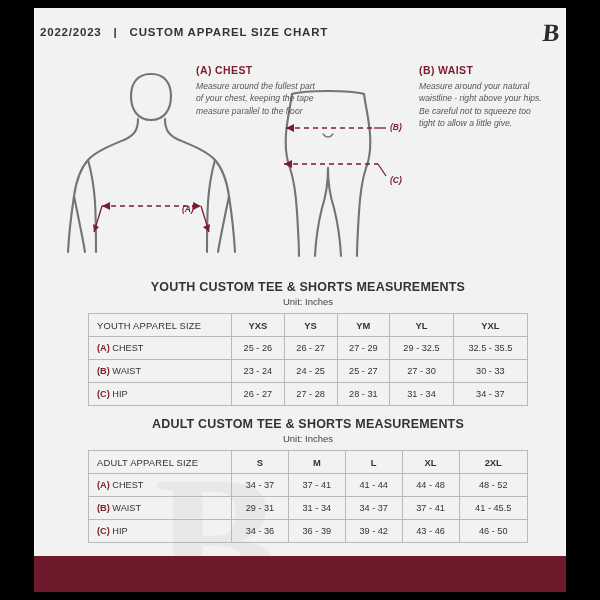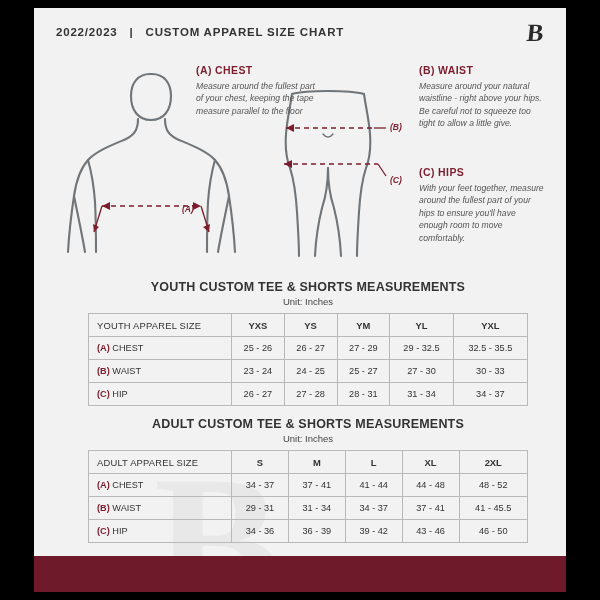--- a/index.html
+++ b/index.html
@@ -41,21 +41,21 @@
     user-select: none;
   }
   
   .header {
     position: absolute;
     left: 0; top: 0;
     width: 532px;
     height: 48px;
     display: flex;
     align-items: center;
-    padding: 0 22px;
+    padding: 0 6px;
     box-sizing: border-box;
   }
   .hdr-title {
     font-size: 11.5px;
     font-weight: bold;
     letter-spacing: 0.8px;
     color: #333333;
     white-space: nowrap;
   }
   .hdr-sep {
@@ -269,24 +269,20 @@
       <div class="lbl" style="left:356px; top:119px;">(C)</div>
 
       <div class="note" id="note-chest">
         <div class="note-title">(A) CHEST</div>
         <div class="note-body">Measure around the fullest part of your chest, keeping the tape measure parallel to the floor</div>
       </div>
       <div class="note" id="note-waist">
         <div class="note-title">(B) WAIST</div>
         <div class="note-body">Measure around your natural waistline - right above your hips. Be careful not to squeeze too tight to allow a little give.</div>
       </div>
-      <div class="note" id="note-hips">
-        <div class="note-title">(C) HIPS</div>
-        <div class="note-body">With your feet together, measure around the fullest part of your hips to ensure you'll have enough room to move comfortably.</div>
-      </div>
     </div>
 
     <div class="tbl-wrap" style="top:272px;">
       <div class="tbl-title">YOUTH CUSTOM TEE &amp; SHORTS MEASUREMENTS</div>
       <div class="tbl-sub">Unit: Inches</div>
       <table>
         <thead>
           <tr>
             <th>YOUTH APPAREL SIZE</th>
             <th>YXS</th>

